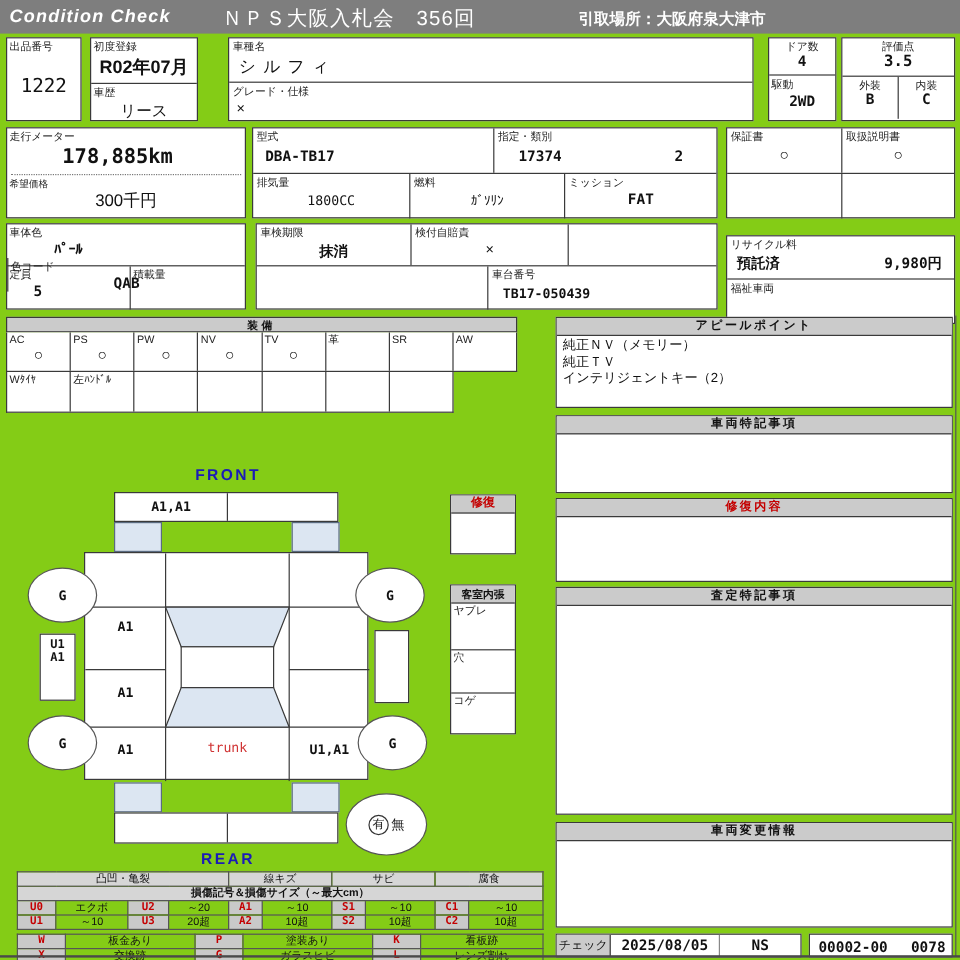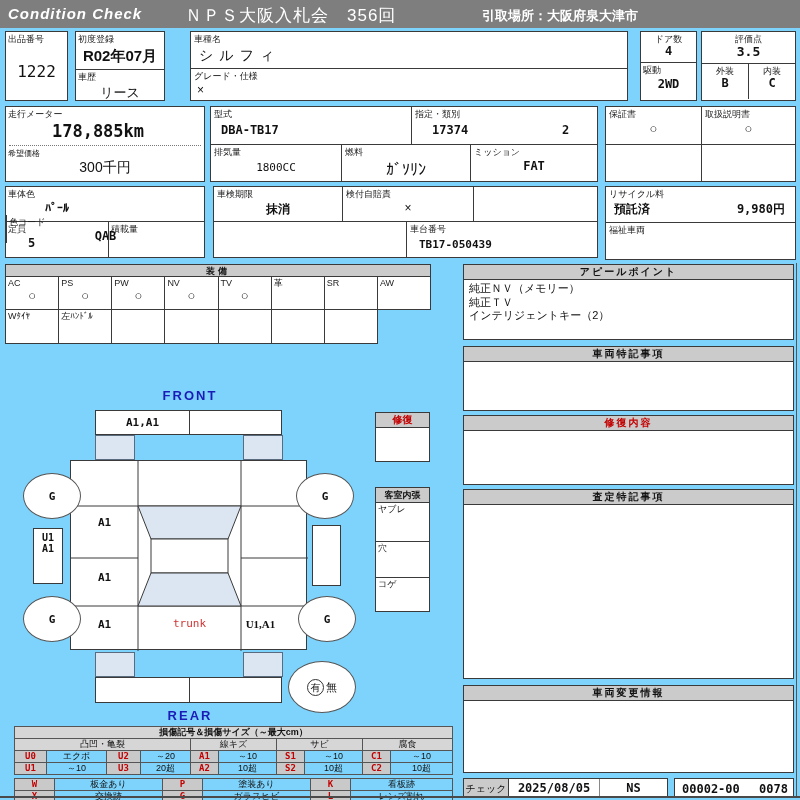--- a/index.html
+++ b/index.html
@@ -1,16 +1,16 @@
 <!DOCTYPE html>
 <html><head>
 <meta charset="utf-8">
 <style>
   html,body{margin:0;padding:0;background:#fff;}
-  #page{position:relative;width:800px;height:800px;background:#7dd3fc;overflow:hidden;
+  #page{position:relative;width:800px;height:800px;background:#84cc16;overflow:hidden;
         font-family:"Liberation Sans","DejaVu Sans",sans-serif;color:#111;}
   .abs{position:absolute;}
   .b{border:1px solid #3a3a3a;background:#fff;box-sizing:border-box;}
   .lbl{font-size:9px;line-height:10px;color:#222;white-space:nowrap;}
   .mono{font-family:"DejaVu Sans Mono","Liberation Mono",monospace;}
   .c{text-align:center;}
   .bold{font-weight:bold;}
   .red{color:#c40000;}
   .blue{color:#1b1bb8;}
   .grayh{background:#cbcbcb;}
@@ -117,21 +117,21 @@
         <div class="mono abs" style="left:150px;top:16px;font-size:12px;font-weight:bold;">2</div>
       </div>
     </div>
     <div style="display:flex;height:37px;">
       <div style="width:130px;">
         <div class="lbl" style="padding:2px 3px;">排気量</div>
         <div class="c mono" style="font-size:11px;font-weight:normal;padding-top:2px;">1800CC</div>
       </div>
       <div style="width:128px;border-left:1px solid #3a3a3a;">
         <div class="lbl" style="padding:2px 3px;">燃料</div>
-        <div class="c" style="font-size:16px;padding-top:2px;">ｶﾞｿﾘﾝ</div>
+        <div class="c" style="font-size:11px;padding-top:2px;">ｶﾞｿﾘﾝ</div>
       </div>
       <div style="flex:1;border-left:1px solid #3a3a3a;">
         <div class="lbl" style="padding:2px 3px;">ミッション</div>
         <div class="c mono" style="font-size:12px;font-weight:bold;">FAT</div>
       </div>
     </div>
   </div>
   <div class="abs b" style="left:605px;top:106px;width:191px;height:76px;">
     <div style="display:flex;height:37px;border-bottom:1px solid #3a3a3a;">
       <div style="width:95px;">
@@ -184,21 +184,21 @@
       <div style="flex:1;border-left:1px solid #3a3a3a;"></div>
     </div>
     <div style="display:flex;height:36px;">
       <div style="width:192px;"></div>
       <div style="flex:1;border-left:1px solid #3a3a3a;">
         <div class="lbl" style="padding:2px 3px;">車台番号</div>
         <div class="mono" style="font-size:11px;font-weight:bold;padding:2px 12px;">TB17-050439</div>
       </div>
     </div>
   </div>
-  <div class="abs b" style="left:605px;top:186px;width:191px;height:74px;">
+  <div class="abs b" style="left:605px;top:196px;width:191px;height:74px;">
     <div style="height:35px;border-bottom:1px solid #3a3a3a;position:relative;">
       <div class="lbl" style="padding:2px 3px;">リサイクル料</div>
       <div class="abs" style="left:8px;top:14px;font-size:12px;font-weight:bold;">預託済</div>
       <div class="abs mono" style="right:10px;top:14px;font-size:12px;font-weight:bold;">9,980円</div>
     </div>
     <div>
       <div class="lbl" style="padding:2px 3px;">福祉車両</div>
       <div></div>
     </div>
   </div>
@@ -318,21 +318,21 @@
         <line x1="170" y1="97" x2="237" y2="97" stroke="#3a3a3a"></line>
         <line x1="0" y1="145" x2="237" y2="145" stroke="#3a3a3a"></line>
         <polygon points="67,45 170,45 157,78 80,78" fill="#dce6f2" stroke="#3a3a3a"></polygon>
         <rect x="80" y="78" width="77" height="34" fill="#ffffff" stroke="#3a3a3a"></rect>
         <polygon points="80,112 157,112 170,145 67,145" fill="#dce6f2" stroke="#3a3a3a"></polygon>
       </svg>
       <div class="plabel" style="left:0;top:55px;width:67px;">A1</div>
       <div class="plabel" style="left:0;top:110px;width:67px;">A1</div>
       <div class="plabel" style="left:0;top:157px;width:67px;">A1</div>
       <div class="plabel" style="left:67px;top:156px;width:103px;color:#d03434;font-weight:normal;font-size:11px;">trunk</div>
-      <div class="plabel" style="left:156px;top:157px;width:67px;font-family:Liberation Serif, serif;">U1,A1</div>
+      <div class="plabel" style="left:170px;top:157px;width:67px;">U1,A1</div>
     </div>
 
     <div class="abs tire" style="left:23px;top:93px;width:58px;height:46px;">
         <span>G</span>
       </div>
     <div class="abs tire" style="left:296px;top:93px;width:58px;height:46px;">
         <span>G</span>
       </div>
     <div class="abs tire" style="left:23px;top:216px;width:58px;height:46px;">
         <span>G</span>
@@ -390,28 +390,28 @@
           <col style="width:50px">
           <col style="width:28px">
           <col style="width:58px">
           <col style="width:28px">
           <col style="width:58px">
           <col style="width:28px">
           <col style="width:62px">
         </colgroup>
       <tbody>
           <tr>
-            <td colspan="10" class="ttl">損傷記号＆損傷サイズ（～最大cm）</td>
-          </tr>
-      <tr>
         <td colspan="4" class="grp">凸凹・亀裂</td>
         <td colspan="2" class="grp">線キズ</td>
         <td colspan="2" class="grp">サビ</td>
         <td colspan="2" class="grp">腐食</td>
       </tr>
+      <tr>
+            <td colspan="10" class="ttl">損傷記号＆損傷サイズ（～最大cm）</td>
+          </tr>
       <tr>
         <td class="code">U0</td>
         <td>エクボ</td>
         <td class="code">U2</td>
         <td>～20</td>
         <td class="code">A1</td>
         <td>～10</td>
         <td class="code">S1</td>
         <td>～10</td>
         <td class="code">C1</td>

